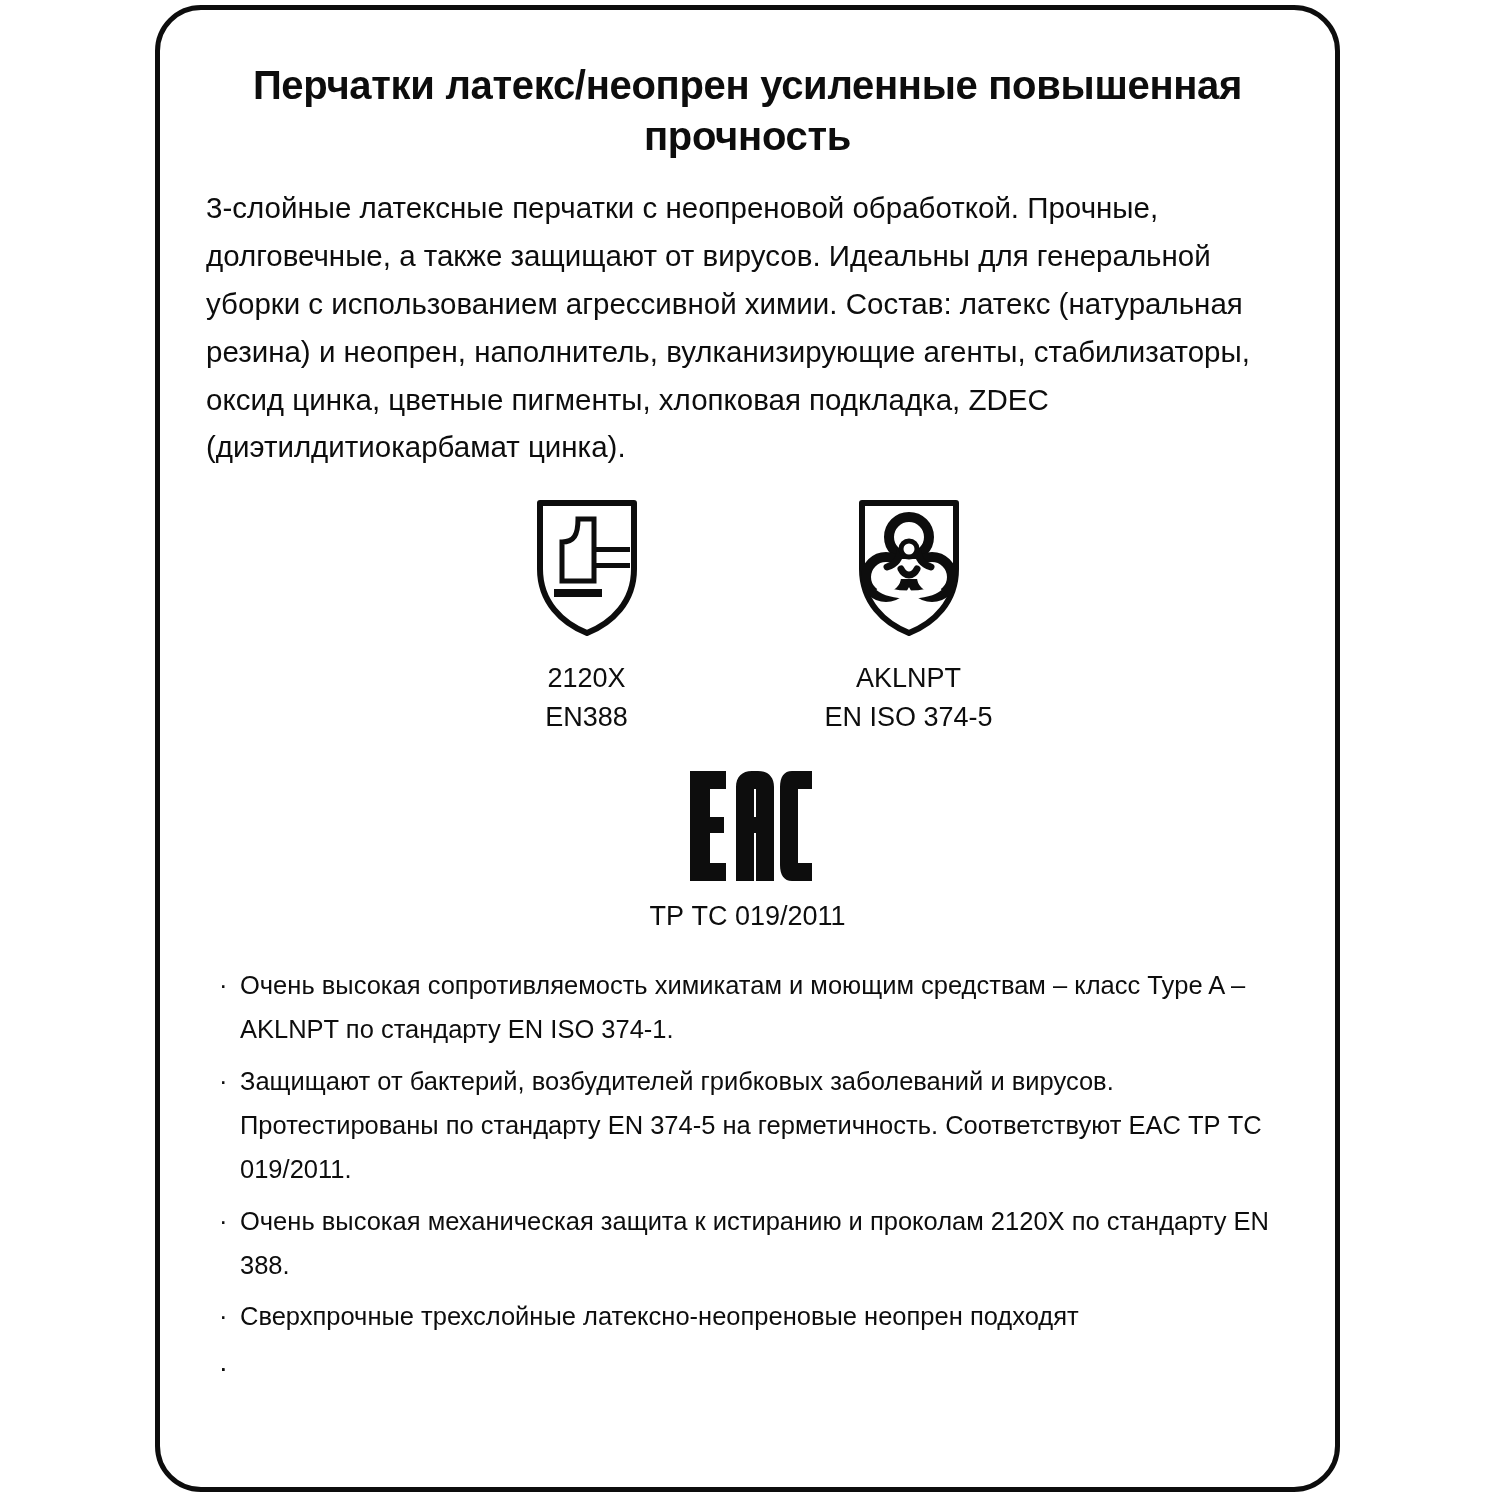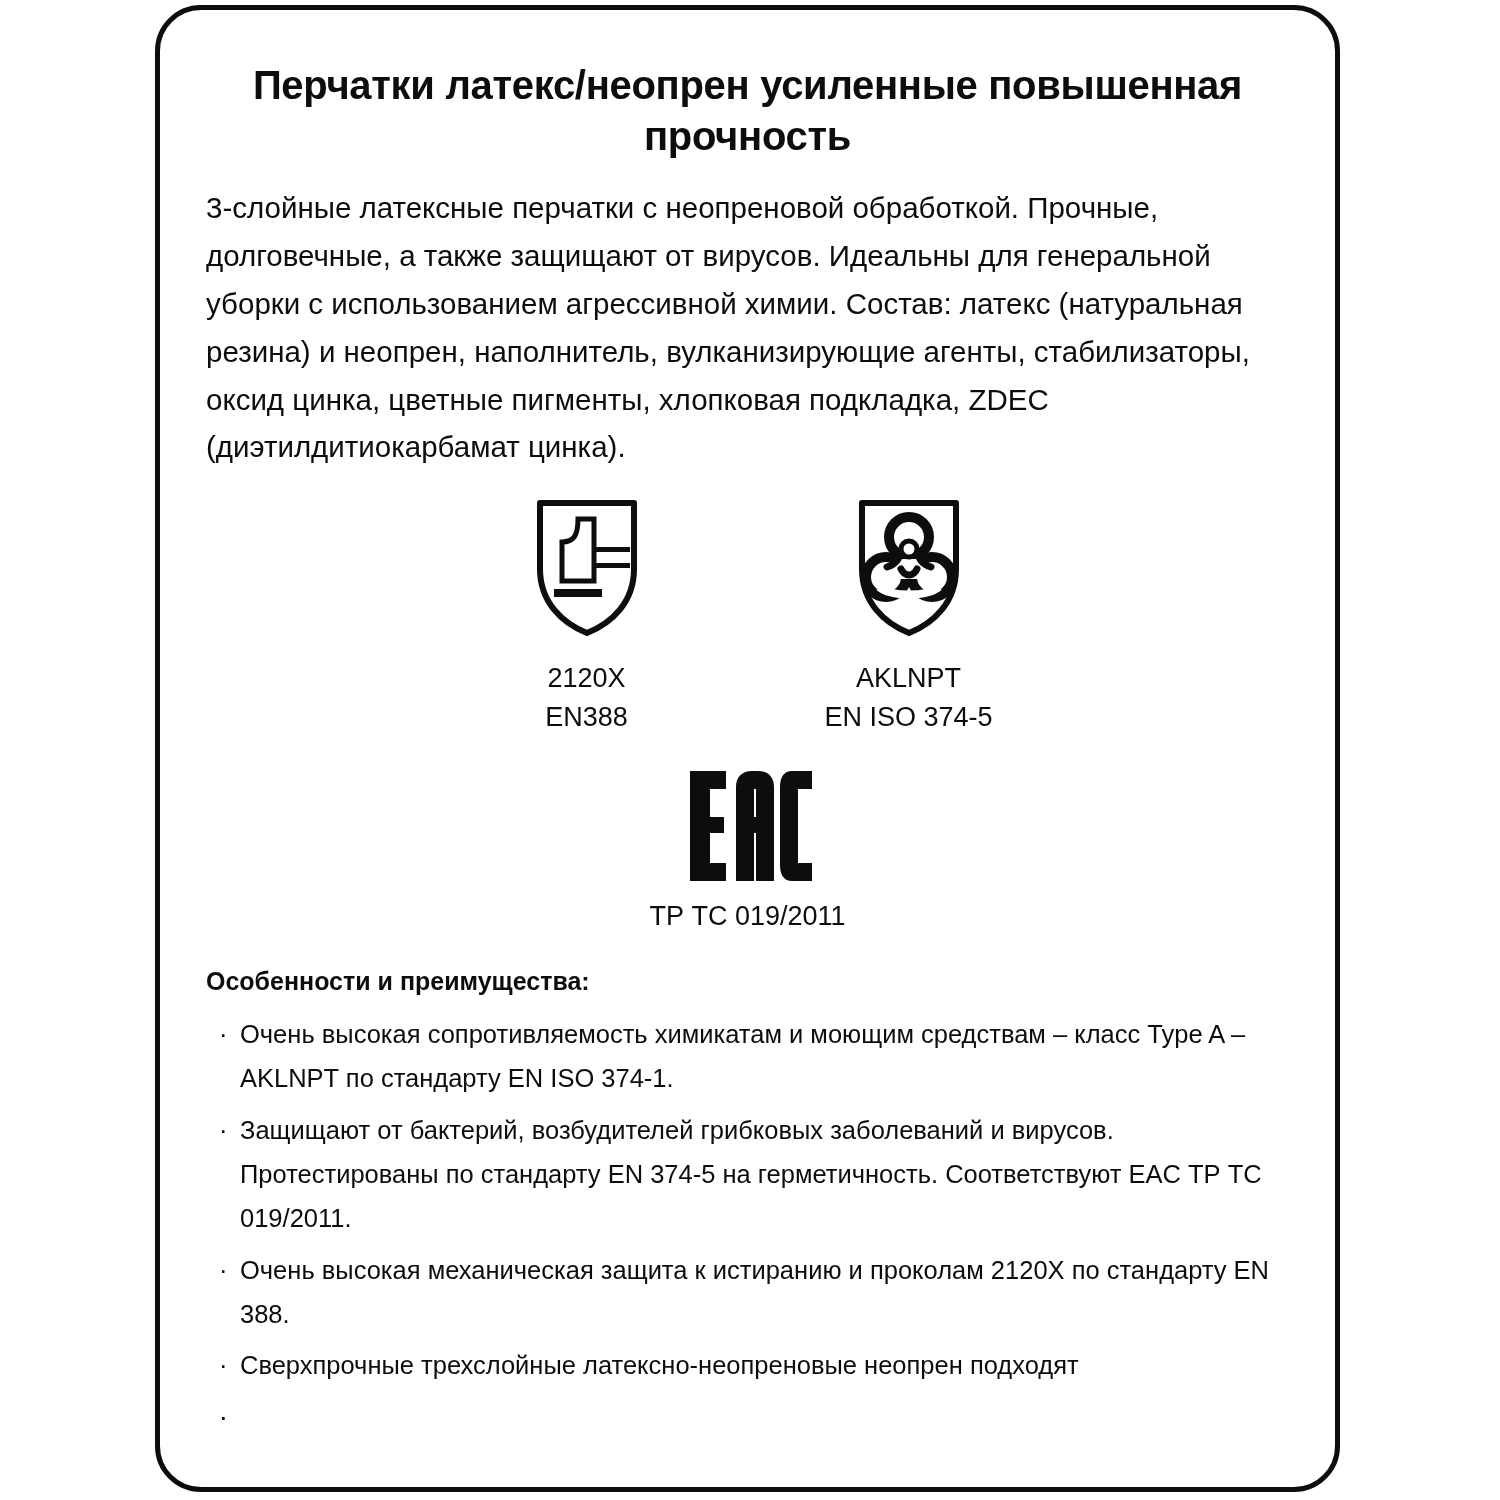--- a/index.html
+++ b/index.html
@@ -215,21 +215,20 @@
           <path d="M6 4 H42 V22 H26 V50 H40 V66 H26 V96 H42 V114 H6 Z" fill="#0d0d0d"></path>
 
           <path d="M52 114 V20 C52 10 58 4 68 4 H74 C84 4 90 10 90 20 V114 H72 V66 H70 V114 Z M70 50 H72 V22 H70 Z" fill="#0d0d0d"></path>
 
           <path d="M122 4 H100 C92 4 88 10 88 20 V98 C88 108 92 114 100 114 H122 V96 H106 V22 H122 Z" fill="#0d0d0d" transform="translate(8,0)"></path>
         </svg>
         <div class="eac-caption">ТР ТС 019/2011</div>
       </div>
 
       <div class="features">
-        <div class="features-heading">Особенности и преимущества:</div>
         <ul class="feature-list">
           <li class="feature-item">
             <span class="dot">·</span>
             <span>Очень высокая сопротивляемость химикатам и моющим средствам – класс Type A – AKLNPT по стандарту EN ISO 374-1.</span>
           </li>
           <li class="feature-item">
             <span class="dot">·</span>
             <span>Защищают от бактерий, возбудителей грибковых заболеваний и вирусов. Протестированы по стандарту EN 374-5 на герметичность. Соответствуют EAC ТР ТС 019/2011.</span>
           </li>
           <li class="feature-item">

